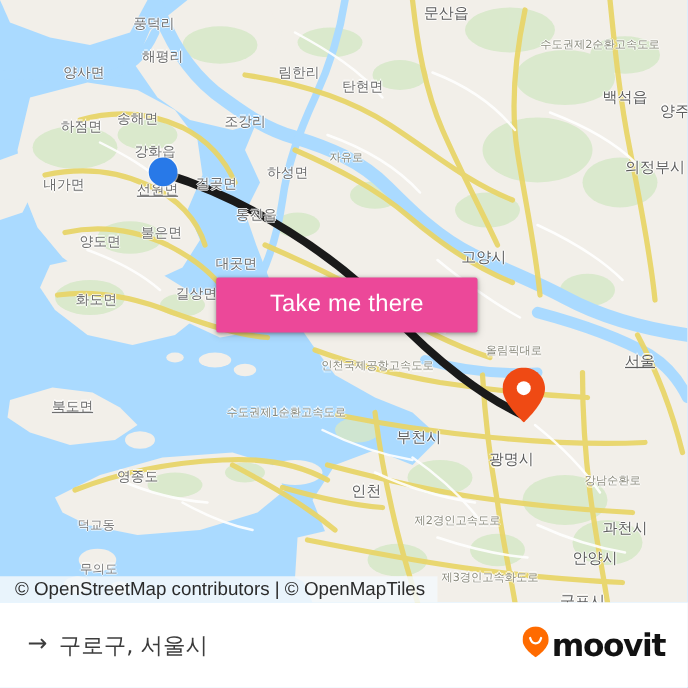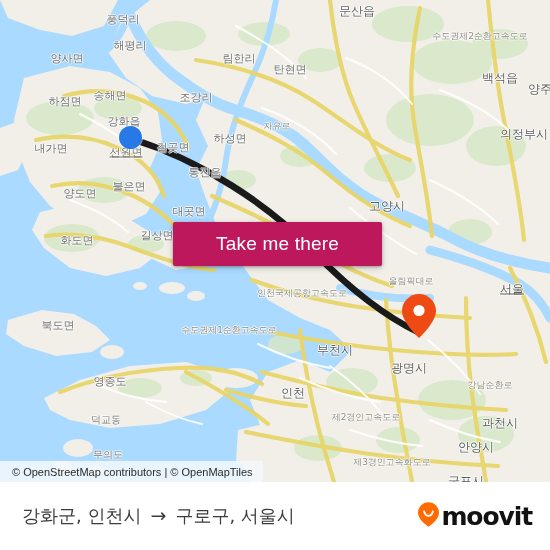--- a/index.html
+++ b/index.html
@@ -42,21 +42,21 @@
     white-space: nowrap;
     transform: translate(-50%, -50%);
     letter-spacing: 0px;
     pointer-events: none;
     text-shadow:
        1px 0 0 rgba(255,255,255,.85), -1px 0 0 rgba(255,255,255,.85),
        0 1px 0 rgba(255,255,255,.85), 0 -1px 0 rgba(255,255,255,.85);
   }
   .mlbl.city   { font-size: 12px; color: #5d5d5d; padding-left: 20px; }
   .mlbl.town   { font-size: 11px; color: #6e6e6e; }
-  .mlbl.small  { font-size: 10px; color: #7a7a7a; margin-left: 29px; }
+  .mlbl.small  { font-size: 10px; color: #7a7a7a; }
   .mlbl.road   { font-size: 9px;  color: #8a8a7d; }
 
   
   #origin-marker {
     position: absolute;
     left: 130px; top: 137px;
     width: 23px; height: 23px;
     margin-left: -11.5px; margin-top: -11.5px;
     border-radius: 50%;
     background: #2879e8;
@@ -70,21 +70,21 @@
     width: 34px; height: 44px;
     margin-left: -17px; margin-top: -38px;
     z-index: 40;
   }
 
   
   #cta {
     position: absolute;
     left: 173px; top: 222px;
     width: 209px; height: 44px;
-    background: #be185d;
+    background: #ec4899;
     border: none;
     border-radius: 2px;
     color: #ffffff;
     font-size: 19px;
     font-family: "Liberation Sans", "DejaVu Sans", sans-serif;
     letter-spacing: .2px;
     cursor: pointer;
     z-index: 60;
     box-shadow: 0 1px 3px rgba(0,0,0,.28), 0 2px 7px rgba(0,0,0,.16);
     display: flex; align-items: center; justify-content: center;
@@ -93,21 +93,21 @@
 
   
   #attribution {
     position: absolute;
     left: 0; top: 461px;
     height: 21px;
     padding: 0 10px 0 12px;
     display: flex; align-items: center;
     background: rgba(243, 248, 252, 0.86);
     color: #2b2b2b;
-    font-size: 11px;
+    font-size: 15px;
     font-family: "Liberation Sans", "DejaVu Sans", sans-serif;
     white-space: nowrap;
     z-index: 55;
   }
 
   
   #footer {
     position: absolute;
     left: 0; top: 482px;
     width: 550px; height: 68px;
@@ -318,21 +318,21 @@
         <div class="mlbl town" style="left: 80px; top: 193px;">양도면</div>
         <div class="mlbl town" style="left: 129px; top: 186px;">불은면</div>
         <div class="mlbl town" style="left: 189px; top: 211px;">대곳면</div>
         <div class="mlbl city" style="left: 377px; top: 206px;">고양시</div>
         <div class="mlbl town" style="left: 77px; top: 240px;">화도면</div>
         <div class="mlbl town" style="left: 157px; top: 235px;">길상면</div>
         <div class="mlbl city" style="left: 502px; top: 289px; text-decoration: underline;">서울</div>
         <div class="mlbl road" style="left: 395px; top: 281px; margin-left: 16px;">올림픽대로</div>
         <div class="mlbl road" style="left: 302px; top: 293px;">인천국제공항고속도로</div>
         <div class="mlbl road" style="left: 229px; top: 330px;">수도권제1순환고속도로</div>
-        <div class="mlbl town" style="left: 58px; top: 325px;">북도면</div>
+        <div class="mlbl town" style="left: 58px; top: 325px; text-decoration: underline;">북도면</div>
         <div class="mlbl city" style="left: 325px; top: 350px;">부천시</div>
         <div class="mlbl city" style="left: 399px; top: 368px;">광명시</div>
         <div class="mlbl road" style="left: 490px; top: 385px;">강남순환로</div>
         <div class="mlbl town" style="left: 110px; top: 381px;">영종도</div>
         <div class="mlbl city" style="left: 283px; top: 393px;">인천</div>
         <div class="mlbl city" style="left: 490px; top: 423px;">과천시</div>
         <div class="mlbl small" style="left: 77px; top: 420px;">덕교동</div>
         <div class="mlbl road" style="left: 366px; top: 417px;">제2경인고속도로</div>
         <div class="mlbl city" style="left: 466px; top: 447px;">안양시</div>
         <div class="mlbl small" style="left: 79px; top: 455px;">무의도</div>
@@ -353,21 +353,20 @@
       <span>Take me there</span>
     </button>
 
     <div id="attribution">
       <span>© OpenStreetMap contributors | © OpenMapTiles</span>
     </div>
   </div>
 
   <div id="footer">
     <div id="caption">
-      <span>강화군, 인천시</span>
       <span class="arrow">→</span>
       <span>구로구, 서울시</span>
     </div>
 
     <div id="brand">
       <span>
         <svg viewBox="0 0 24 28" width="21" height="25" xmlns="http://www.w3.org/2000/svg">
           <path d="M12 0 C5.4 0 0 5.4 0 12 C0 20.4 12 28 12 28 C12 28 24 20.4 24 12 C24 5.4 18.6 0 12 0 Z" fill="#ff6b00"></path>
           <path d="M7 10.5 C7.9 13.8 9.8 15.4 12 15.4 C14.2 15.4 16.1 13.8 17 10.5" fill="none" stroke="#ffffff" stroke-width="2.1" stroke-linecap="round"></path>
         </svg>

